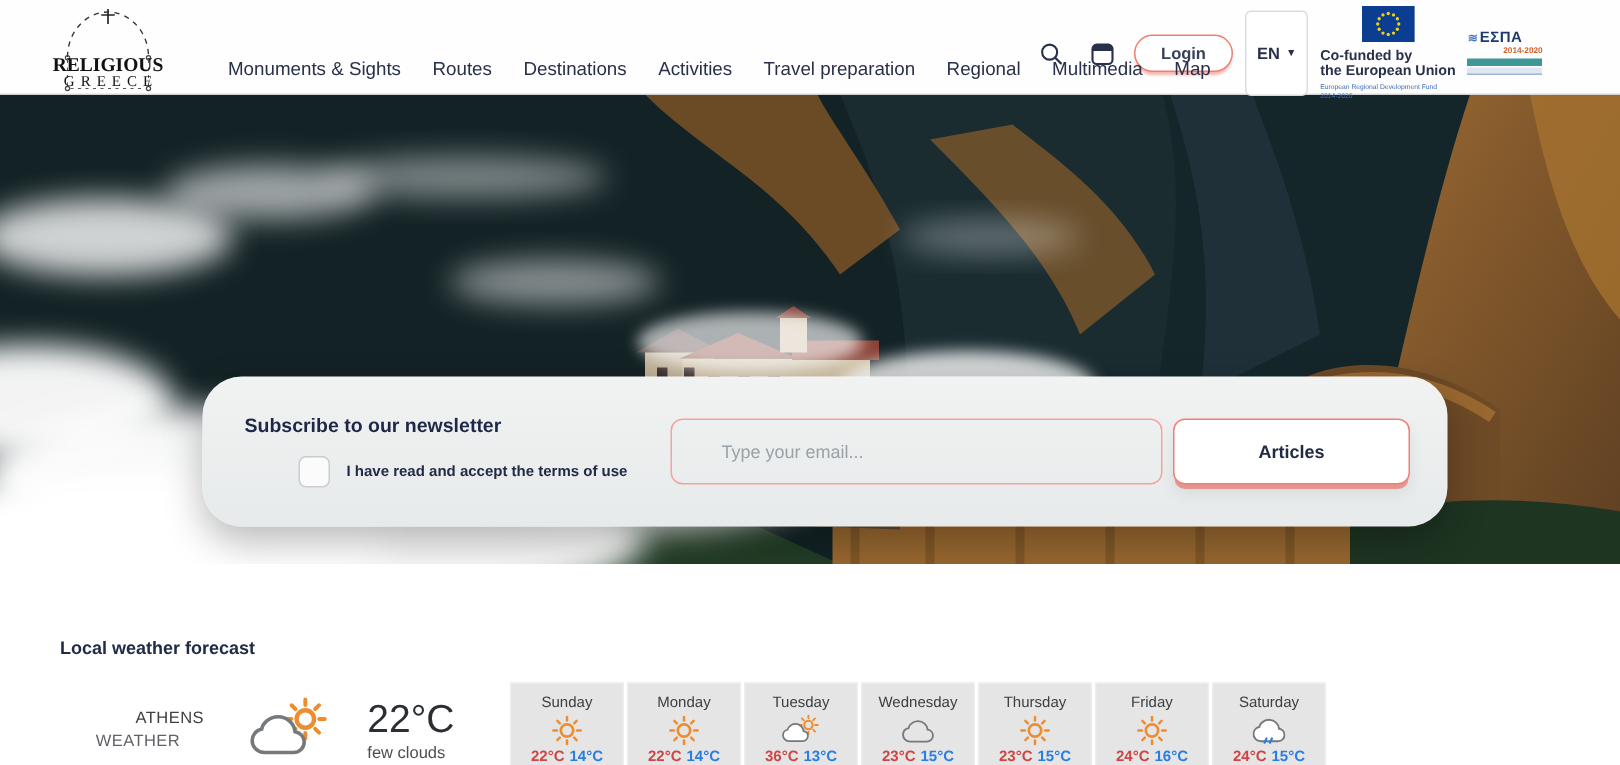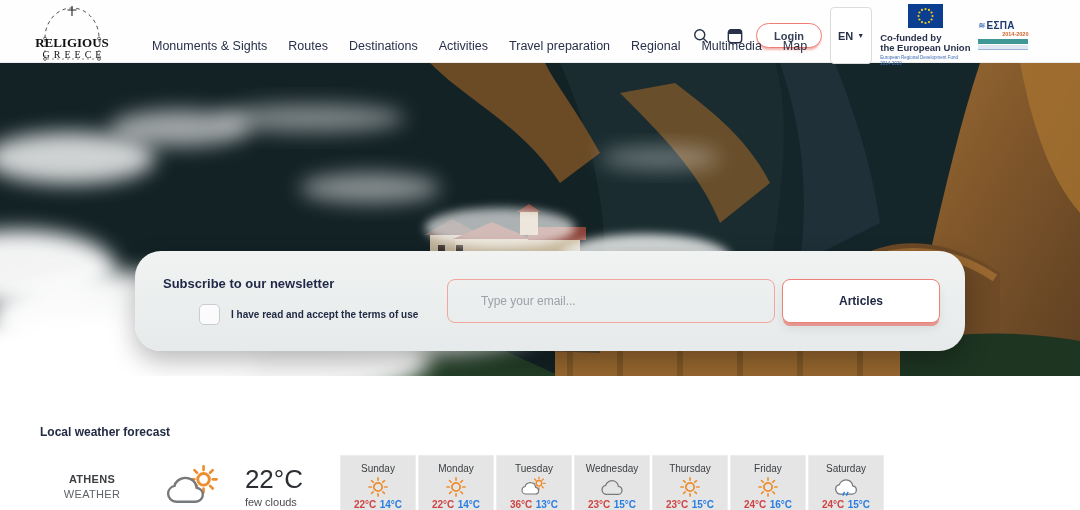--- a/index.html
+++ b/index.html
@@ -51,21 +51,21 @@
   .nl-btn{position:absolute;left:647px;top:28px;width:158px;height:44px;background:#fff;
           border:1px solid #ef8076;border-radius:8px;font-size:12px;font-weight:bold;color:#222b45;
           cursor:pointer;font-family:inherit;
           box-shadow:0 4px 0 -1px rgba(233,90,78,.55),0 6px 10px rgba(0,0,0,.07);}
 
   
   .weather{padding:49px 40px 0;}
   .weather-title{font-size:12px;font-weight:bold;color:#222b45;margin:0 0 16px;}
   .weather-row{display:flex;align-items:center;}
   .current-city{width:88px;text-align:center;margin-left:8px;line-height:1.35;}
-  .city-name{font-size:11px;font-weight:bold;color:#3c4043;letter-spacing:.3px;}
+  .city-name{font-size:11px;font-weight:normal;color:#3c4043;letter-spacing:.3px;text-align:right;}
   .city-sub{font-size:11px;color:#5f6368;letter-spacing:.3px;}
   .current-icon{margin:0 26px 0 30px;display:flex;}
   .current-temp{line-height:1.15;}
   .current-temp .t{font-size:26px;color:#2b2f33;}
   .current-temp .d{font-size:11px;color:#4a4e52;margin-top:1px;}
   .days{display:flex;gap:2px;margin-left:37px;}
   .day-card{width:76px;height:64px;background:#e5e5e5;border:1px solid #ededee;display:flex;
             flex-direction:column;align-items:center;justify-content:space-between;
             padding:7px 0 8px;box-sizing:border-box;}
   .day-name{font-size:10px;color:#3c4043;}

